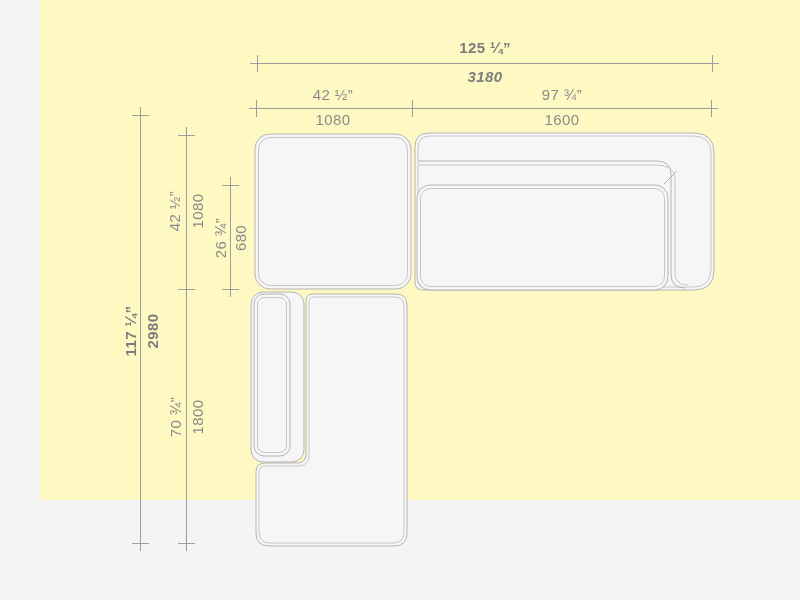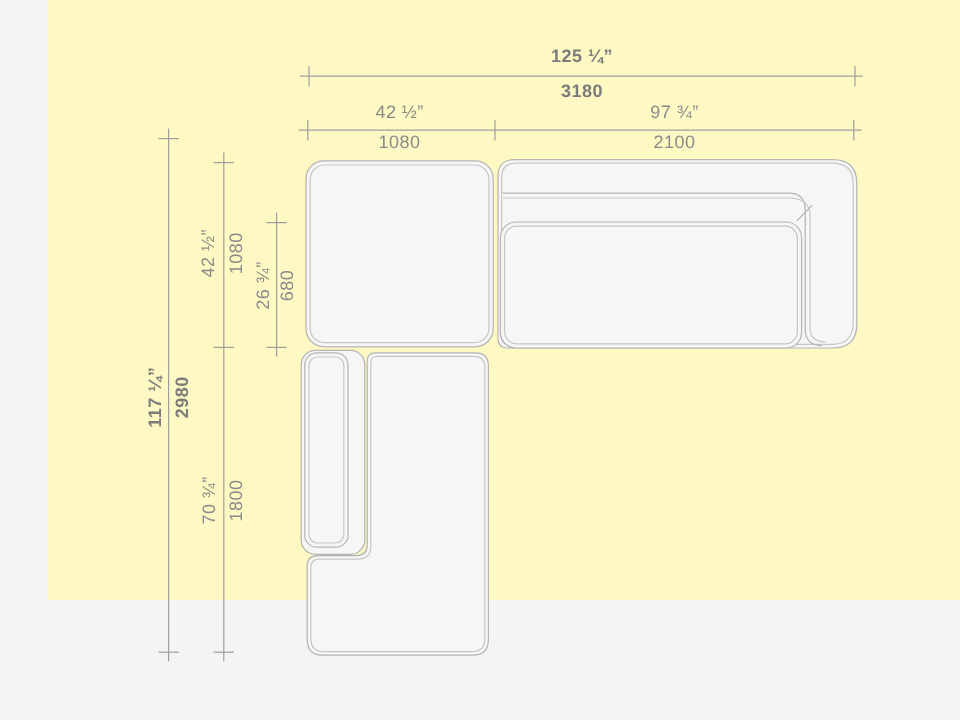--- a/index.html
+++ b/index.html
@@ -109,27 +109,27 @@
                  L 229,546 Q 216,546 216,533 L 216,472 Q 216,463 225,463 L 257,463
                  Q 266,463 266,454 L 266,301 Q 266,294 273,294 Z"></path>
         <path d="M 274,297 L 355,297 Q 364,297 364,306 L 364,532 Q 364,543 353,543
                  L 230,543 Q 219,543 219,532 L 219,473 Q 219,466 226,466 L 258,466
                  Q 269,466 269,455 L 269,302 Q 269,297 274,297 Z" stroke="#c6c6c6" fill="none"></path>
       </g>
     </g>
   </svg>
 
   <div class="dim-label bold" style="left:445px; top:47px;">125 ¼”</div>
-  <div class="dim-label bold" style="left:445px; top:76px;">3180</div>
+  <div class="dim-label bold" style="left:445px; top:76px;font-style:italic;">3180</div>
 
   <div class="dim-label" style="left:293px; top:94px;">42 ½”</div>
   <div class="dim-label" style="left:293px; top:119px;">1080</div>
 
   <div class="dim-label" style="left:522px; top:94px;">97 ¾”</div>
-  <div class="dim-label" style="left:522px; top:119px;">2100</div>
+  <div class="dim-label" style="left:522px; top:119px;">1600</div>
 
   <div class="dim-label bold vert" style="left:90px; top:331px;">117 ¼”</div>
   <div class="dim-label bold vert" style="left:112px; top:331px;">2980</div>
 
   <div class="dim-label vert" style="left:134px; top:211px;">42 ½”</div>
   <div class="dim-label vert" style="left:157px; top:211px;">1080</div>
 
   <div class="dim-label vert" style="left:180px; top:238px;">26 ¾”</div>
   <div class="dim-label vert" style="left:200px; top:238px;">680</div>
 

